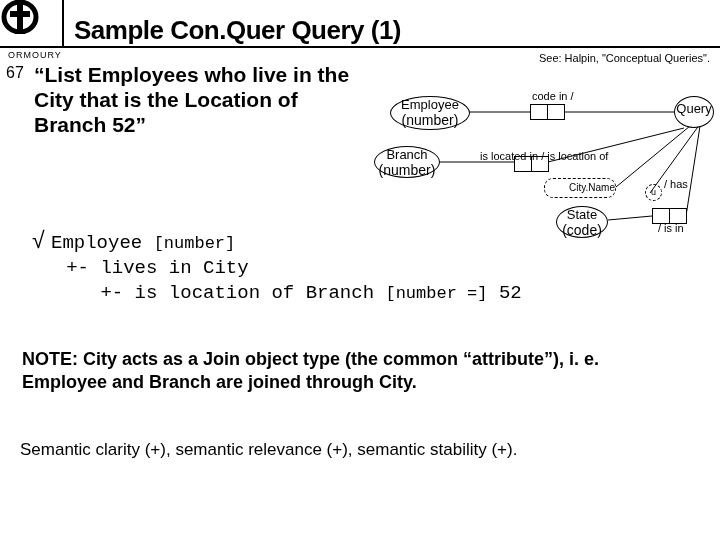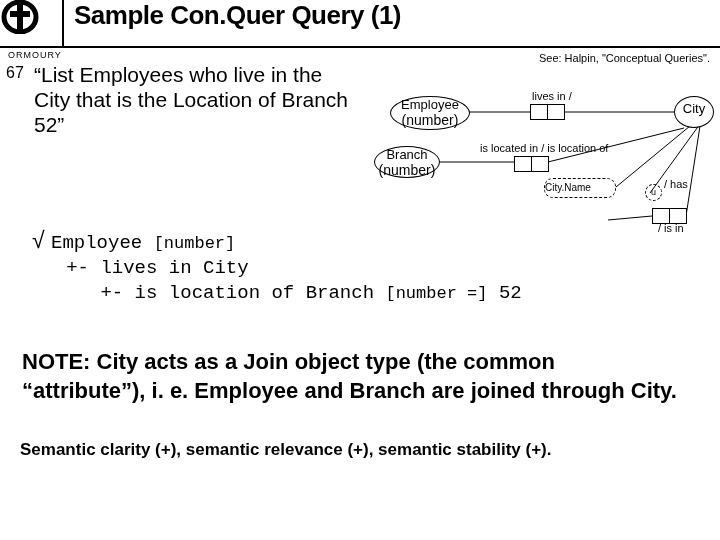--- a/index.html
+++ b/index.html
@@ -1,49 +1,49 @@
 <!DOCTYPE html>
 <html><head>
 <meta charset="utf-8">
 <style>
   body{margin:0;font-family:Arial,Helvetica,sans-serif;background:#fff;color:#000;width:720px;height:540px;overflow:hidden;position:relative}
-  .header{border-bottom:2px solid #000;display:flex;align-items:flex-start;height:46px}
+  .header{border-bottom:2px solid #000;display:flex;align-items:flex-end;height:46px}
   .logo{width:62px;height:46px;border-right:2px solid #000;display:flex;align-items:center;justify-content:center}
   .title{font-size:26px;font-weight:bold;padding-left:10px;letter-spacing:-.5px}
   .sub{font-size:9px;letter-spacing:1px;margin:2px 0 8px 8px}
   .pg{position:absolute;left:6px;top:64px;font-size:16px}
   .see{position:absolute;right:10px;top:52px;font-size:11px}
-  .quote{position:absolute;left:34px;top:62px;font-size:21px;font-weight:normal;line-height:1.2;width:330px}
+  .quote{position:absolute;left:34px;top:62px;font-size:21px;font-weight:bold;line-height:1.2;width:330px}
   .diagram{position:absolute;left:360px;top:90px;width:352px;height:140px}
   .obj{position:absolute;border:1px solid #000;border-radius:50%;text-align:center;background:#fff}
   .obj .main{font-size:13px}
   .obj .sm{font-size:14px}
   .emp{left:30px;top:6px;width:78px;height:32px}
   .br{left:14px;top:56px;width:64px;height:30px}
   .city{left:314px;top:6px;width:38px;height:26px;padding-top:4px}
   .st{left:196px;top:116px;width:50px;height:30px}
   .role{position:absolute;display:flex;border:1px solid #000;background:#fff}
   .role div{width:16px;height:14px;border-right:1px solid #000}
   .role div:last-child{border-right:0}
   .r1{left:170px;top:14px}
   .r2{left:154px;top:66px}
   .r3{left:292px;top:118px}
   .u{position:absolute;left:285px;top:94px;width:15px;height:15px;border:1px dashed #000;border-radius:50%;font-size:9px;text-align:center;line-height:15px}
-  .cn{position:absolute;left:184px;top:88px;width:70px;height:18px;border:1px dashed #000;border-radius:9px;font-size:10px;text-align:left;line-height:17px}
+  .cn{position:absolute;left:184px;top:88px;width:70px;height:18px;border:1px dashed #000;border-radius:9px;font-size:10px;text-align:right;line-height:17px}
   .lbl{position:absolute;font-size:11px}
   .lbl1{left:172px;top:0}
-  .lbl22{left:120px;top:52px}
+  .lbl22{left:120px;top:60px}
   .lbl3{left:304px;top:88px}
   .lbl4{left:298px;top:132px}
   svg{position:absolute;left:0;top:0}
   .qtree{position:absolute;left:32px;top:226px;font-family:'Courier New',monospace;font-size:19px;line-height:1.3;white-space:pre}
   .tick{font-family:Arial;font-size:23px}
   .mono-sm{font-size:17px}
-  .note{position:absolute;left:22px;top:348px;font-size:22px;font-weight:bold;width:660px;line-height:1.3}
-  .foot{position:absolute;left:20px;top:440px;font-size:17px;font-weight:bold}
+  .note{position:absolute;left:22px;top:348px;font-size:18px;font-weight:bold;width:660px;line-height:1.3}
+  .foot{position:absolute;left:20px;top:440px;font-size:17px;font-weight:normal}
 </style>
 </head>
 <body>
 
 <div class="header">
   <div class="logo">
     <svg width="46" height="34" viewBox="0 0 46 34">
       <ellipse cx="20" cy="17" rx="16" ry="15" fill="none" stroke="#000" stroke-width="5"></ellipse>
       <rect x="17" y="4" width="6" height="26" fill="#000"></rect>
       <rect x="10" y="11" width="20" height="6" fill="#000"></rect>
@@ -70,37 +70,41 @@
   </svg>
   <div class="obj emp">
     <div class="main">Employee</div>
     <div class="sm">(number)</div>
   </div>
   <div class="obj br">
     <div class="main">Branch</div>
     <div class="sm">(number)</div>
   </div>
   <div class="obj city">
-    <div class="main">City</div>
+    <div class="main">Query</div>
+  </div>
+  <div class="obj st">
+    <div class="main">State</div>
+    <div class="sm">(code)</div>
   </div>
   <div class="role r1">
       <div></div>
       <div></div>
     </div>
   <div class="role r2">
       <div></div>
       <div></div>
     </div>
   <div class="role r3">
       <div></div>
       <div></div>
     </div>
   <div class="cn">City.Name</div>
   <div class="u">u</div>
-  <div class="lbl lbl1">lives in /</div>
+  <div class="lbl lbl1">code in /</div>
   <div class="lbl lbl22">is located in / is location of</div>
   <div class="lbl lbl3">/ has</div>
   <div class="lbl lbl4">/ is in</div>
 </div>
 
 <div class="qtree"><span class="tick">√ </span><span>Employee </span><span class="mono-sm">[number]</span>
 <span>   +- lives in City</span>
 <span>      +- is location of Branch </span><span class="mono-sm">[number =]</span><span> 52</span></div>
 
 <div class="note">NOTE: City acts as a Join object type (the common “attribute”), i. e. Employee and Branch are joined through City.</div>

